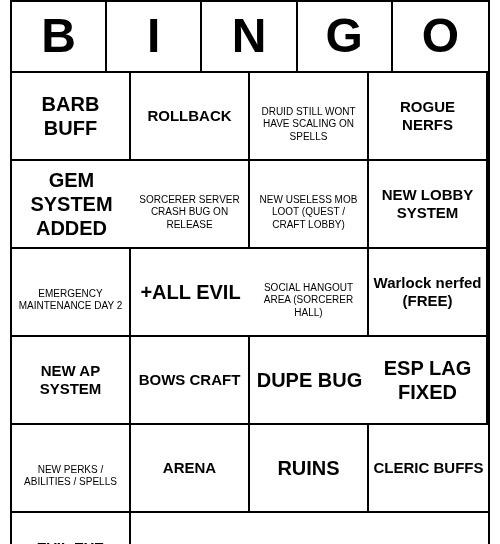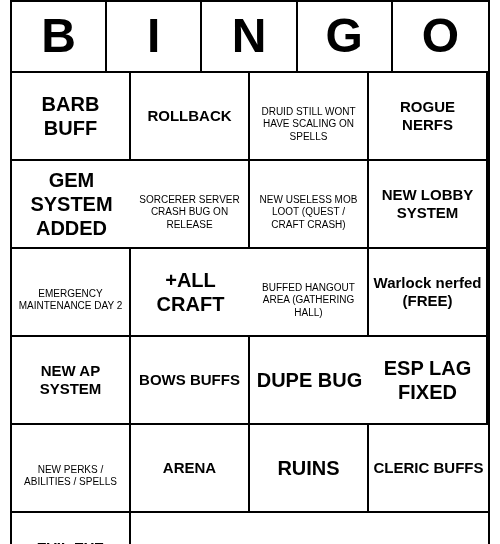--- a/index.html
+++ b/index.html
@@ -98,42 +98,42 @@
       <div class="bingo-cell">
         <span class="cell-text medium">ROGUE NERFS</span>
       </div>
       <div class="bingo-cell">
         <span class="cell-text large">GEM SYSTEM ADDED</span>
       </div>
       <div class="bingo-cell">
         <span class="cell-text small">SORCERER SERVER CRASH BUG ON RELEASE</span>
       </div>
       <div class="bingo-cell">
-        <span class="cell-text small">NEW USELESS MOB LOOT (QUEST / CRAFT CRASH)</span>
+        <span class="cell-text small">NEW USELESS MOB LOOT (QUEST / CRAFT LOBBY)</span>
       </div>
       <div class="bingo-cell">
         <span class="cell-text medium">NEW LOBBY SYSTEM</span>
       </div>
       <div class="bingo-cell">
         <span class="cell-text small">EMERGENCY MAINTENANCE DAY 2</span>
       </div>
       <div class="bingo-cell">
-        <span class="cell-text large">+ALL CRAFT</span>
+        <span class="cell-text large">+ALL EVIL</span>
       </div>
       <div class="bingo-cell">
-        <span class="cell-text small">BUFFED HANGOUT AREA (GATHERING HALL)</span>
+        <span class="cell-text small">SOCIAL HANGOUT AREA (SORCERER HALL)</span>
       </div>
       <div class="bingo-cell">
         <span class="cell-text medium">Warlock nerfed (FREE)</span>
       </div>
       <div class="bingo-cell">
         <span class="cell-text medium">NEW AP SYSTEM</span>
       </div>
       <div class="bingo-cell">
-        <span class="cell-text medium">BOWS BUFFS</span>
+        <span class="cell-text medium">BOWS CRAFT</span>
       </div>
       <div class="bingo-cell">
         <span class="cell-text large">DUPE BUG</span>
       </div>
       <div class="bingo-cell">
         <span class="cell-text large">ESP LAG FIXED</span>
       </div>
       <div class="bingo-cell">
         <span class="cell-text small">NEW PERKS / ABILITIES / SPELLS</span>
       </div>

